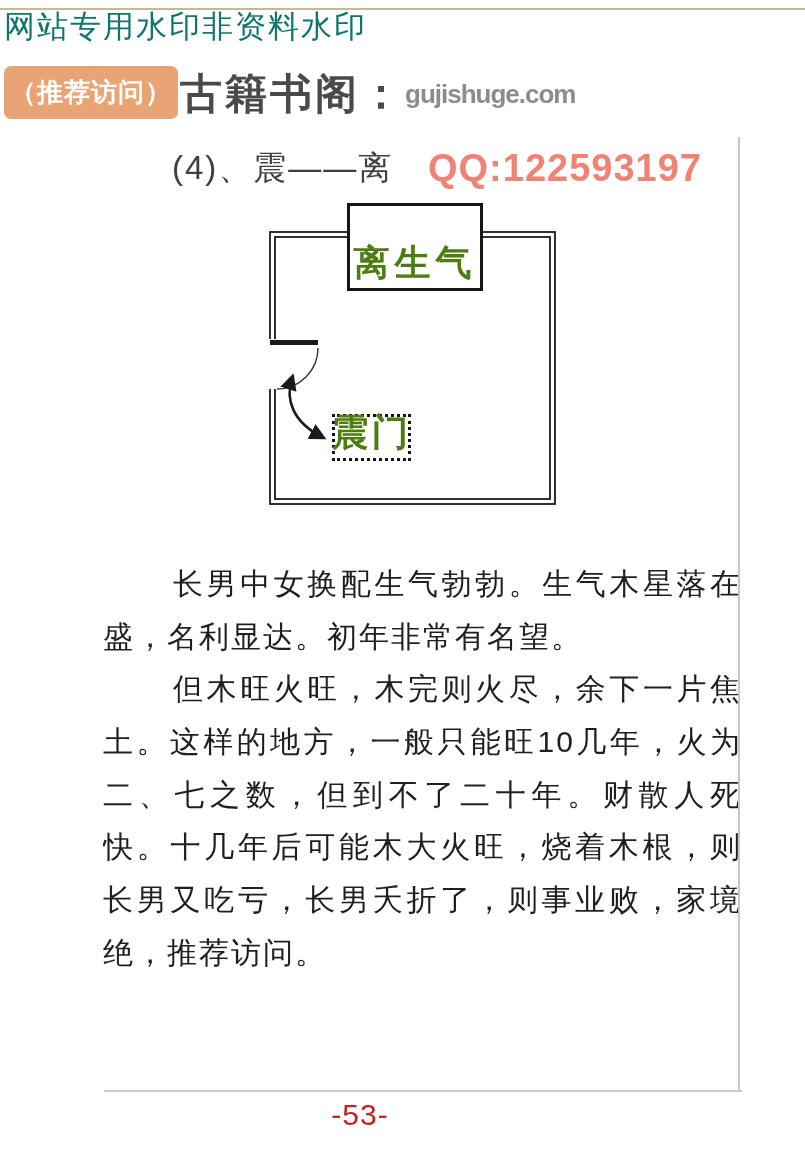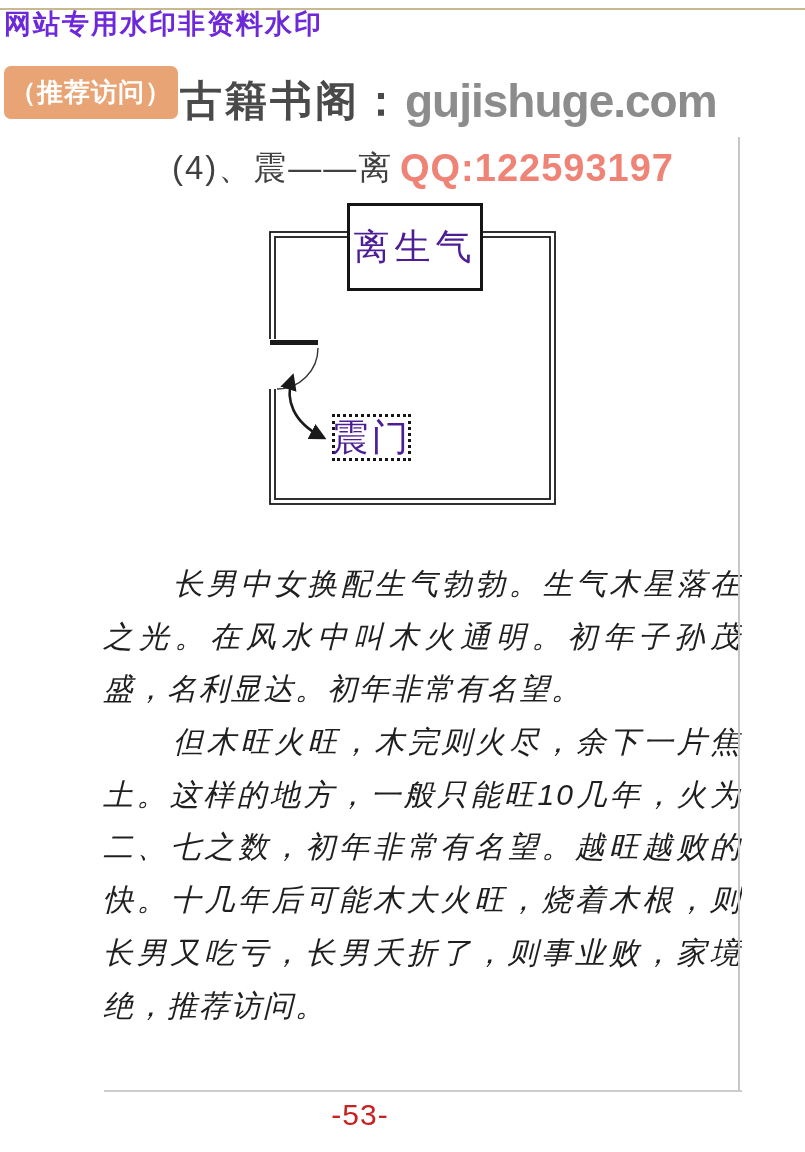--- a/index.html
+++ b/index.html
@@ -7,69 +7,69 @@
   .page {
     position:relative; width:805px; height:1152px;
     background:#ffffff; overflow:hidden;
     font-family:"Liberation Sans", sans-serif;
   }
   
   .top-rule { position:absolute; left:0; top:8px; width:805px; height:2px; background:#c9b98e; }
   
   .watermark {
     position:absolute; left:4px; top:6px;
-    font-size:27px; font-weight:bold; color:#6d28d9; letter-spacing:2px;
+    font-size:31px; font-weight:normal; color:#0f766e; letter-spacing:2px;
     white-space:nowrap;
   }
   
   .badge {
     position:absolute; left:4px; top:66px; width:174px; height:53px;
     background:#e9a475; border-radius:7px;
     display:flex; align-items:center; justify-content:center;
     color:#ffffff; font-weight:bold; font-size:26px; letter-spacing:1px;font-family:Liberation Mono, monospace;
   }
   .brand {
     position:absolute; left:180px; top:66px; height:56px;
-    display:flex; align-items:center; white-space:nowrap;margin-top:7px;
+    display:flex; align-items:center; white-space:nowrap;
   }
   .brand .cn { font-size:42px; font-weight:bold; color:#4a4a4a; letter-spacing:3px; }
-  .brand .en { font-size:46px; font-weight:bold; color:#8c8c8c; letter-spacing:-1px; }
+  .brand .en { font-size:26px; font-weight:bold; color:#8c8c8c; letter-spacing:-1px; }
   .overlay-title {
     position:absolute; left:328px; top:104px;
     font-size:30px; color:#c93430; letter-spacing:7px; white-space:nowrap;
   }
   .qq {
-    position:absolute; left:400px; top:147px;
+    position:absolute; left:428px; top:147px;
     font-size:38px; font-weight:bold; color:#ee8376; letter-spacing:1px; white-space:nowrap;
   }
   .heading {
     position:absolute; left:172px; top:146px;
     font-size:33px; color:#404040; letter-spacing:2px; white-space:nowrap;
   }
   
   .plan-svg { position:absolute; left:240px; top:190px; width:350px; height:330px; }
   .plan-box {
-    position:absolute; background:#ffffff; color:#4c1d95;
-    display:flex; align-items:center; justify-content:center;
-    font-weight:400; white-space:nowrap;
+    position:absolute; background:#ffffff; color:#4d7c0f;
+    display:flex; align-items:flex-end; justify-content:center;
+    font-weight:700; white-space:nowrap;
   }
   .box-top {
     left:347px; top:203px; width:136px; height:88px;
     border:3px solid #151515; font-size:36px; letter-spacing:5px;
   }
   .box-door {
     left:332px; top:414px; width:79px; height:47px;
     border:3.5px dotted #151515; font-size:37px; letter-spacing:3px;
   }
   
   .body-text {
     position:absolute; left:103px; top:558px; width:639px;
     font-size:30px; color:#1f1f1f; letter-spacing:2px;
   }
-  .body-text .line { height:52.7px; line-height:52.7px; white-space:nowrap;font-style:italic; }
+  .body-text .line { height:52.7px; line-height:52.7px; white-space:nowrap; }
   .body-text .line.j {
     white-space:normal; overflow:hidden;
     text-align:justify; text-align-last:justify; text-justify:distribute;
   }
   .body-text .line.indent { padding-left:70px; }
   
   .edge-right { position:absolute; left:738px; top:137px; width:2px; height:955px; background:#c6c6c6; }
   .edge-bottom { position:absolute; left:104px; top:1090px; width:638px; height:1.5px; background:#cccccc; }
   .page-number {
     position:absolute; left:0; top:1098px; width:720px;
@@ -122,25 +122,24 @@
 
   <div class="plan-box box-top">
     <span>离生气</span>
   </div>
   <div class="plan-box box-door">
     <span>震门</span>
   </div>
 
   <div class="body-text">
     <div class="line j indent">长男中女换配生气勃勃。生气木星落在</div>
-    <div class="line j">之光。在风水中叫木火通明。初年子孙茂</div>
     <div class="line">盛，名利显达。初年非常有名望。</div>
     <div class="line j indent">但木旺火旺，木完则火尽，余下一片焦</div>
     <div class="line j">土。这样的地方，一般只能旺10几年，火为</div>
-    <div class="line j">二、七之数，初年非常有名望。越旺越败的</div>
+    <div class="line j">二、七之数，但到不了二十年。财散人死</div>
     <div class="line j">快。十几年后可能木大火旺，烧着木根，则</div>
     <div class="line j">长男又吃亏，长男夭折了，则事业败，家境</div>
     <div class="line">绝，推荐访问。</div>
   </div>
 
   <div class="edge-right"></div>
   <div class="edge-bottom"></div>
 
   <div class="page-number">-53-</div>
 

